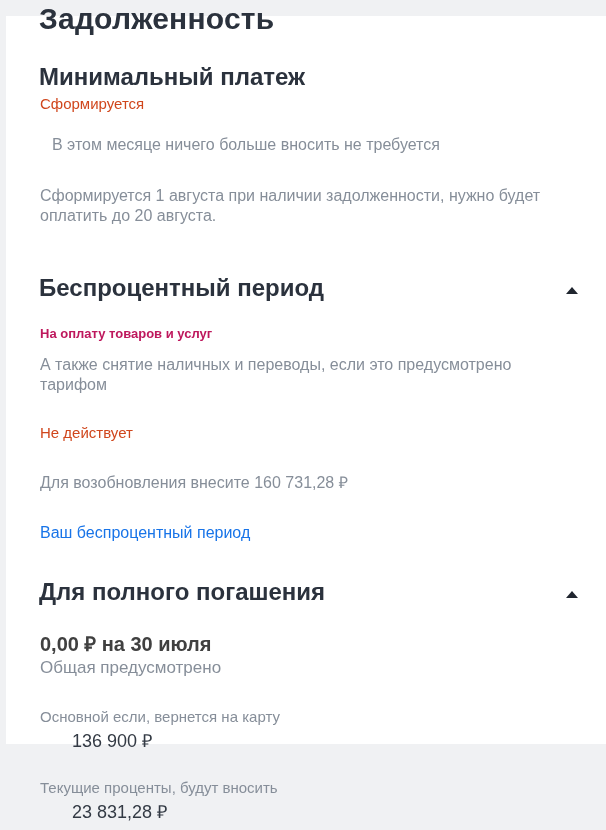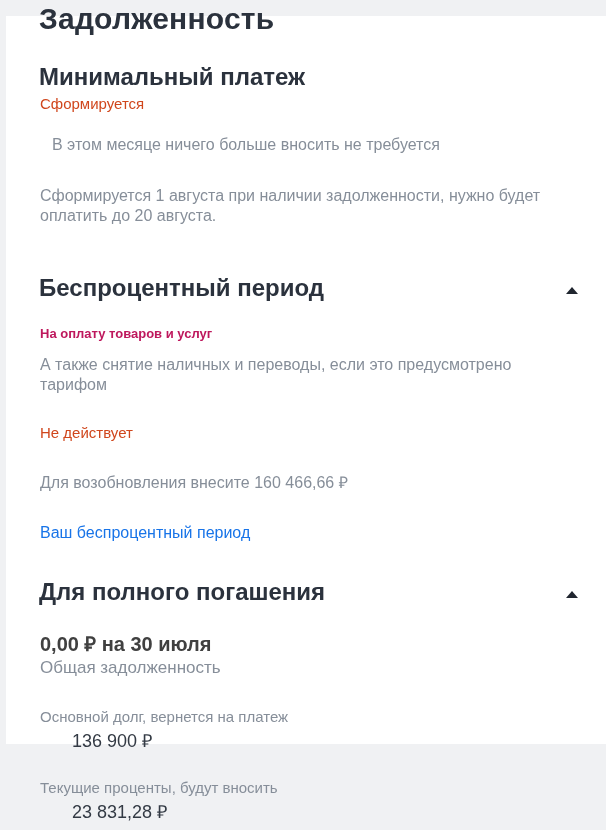--- a/index.html
+++ b/index.html
@@ -104,32 +104,32 @@
     <span class="section-heading">Беспроцентный период</span>
     <span class="chevron-up"></span>
   </div>
 
   <h3 class="abs sub-heading">На оплату товаров и услуг</h3>
 
   <p class="abs gray-text gp-desc">А также снятие наличных и переводы, если это предусмотрено тарифом</p>
 
   <span class="abs status-link gp-status">Не действует</span>
 
-  <p class="abs gray-text gp-resume">Для возобновления внесите 160 466,66 ₽</p>
+  <p class="abs gray-text gp-resume">Для возобновления внесите 160 731,28 ₽</p>
 
   <a class="abs blue-link">Ваш беспроцентный период</a>
 
   <div class="abs fr-header">
     <span class="section-heading">Для полного погашения</span>
     <span class="chevron-up"></span>
   </div>
 
   <div class="abs fr-amount">0,00 ₽ на 30 июля</div>
 
-  <div class="abs fr-amount-label">Общая задолженность</div>
+  <div class="abs fr-amount-label">Общая предусмотрено</div>
 
-  <div class="abs item-label item1-label">Основной долг, вернется на платеж</div>
+  <div class="abs item-label item1-label">Основной если, вернется на карту</div>
   <div class="abs item-value item1-value">136 900 ₽</div>
 
   <div class="abs item-label item2-label">Текущие проценты, будут вносить</div>
   <div class="abs item-value item2-value">23 831,28 ₽</div>
 
 </div>
 
 </body></html>

